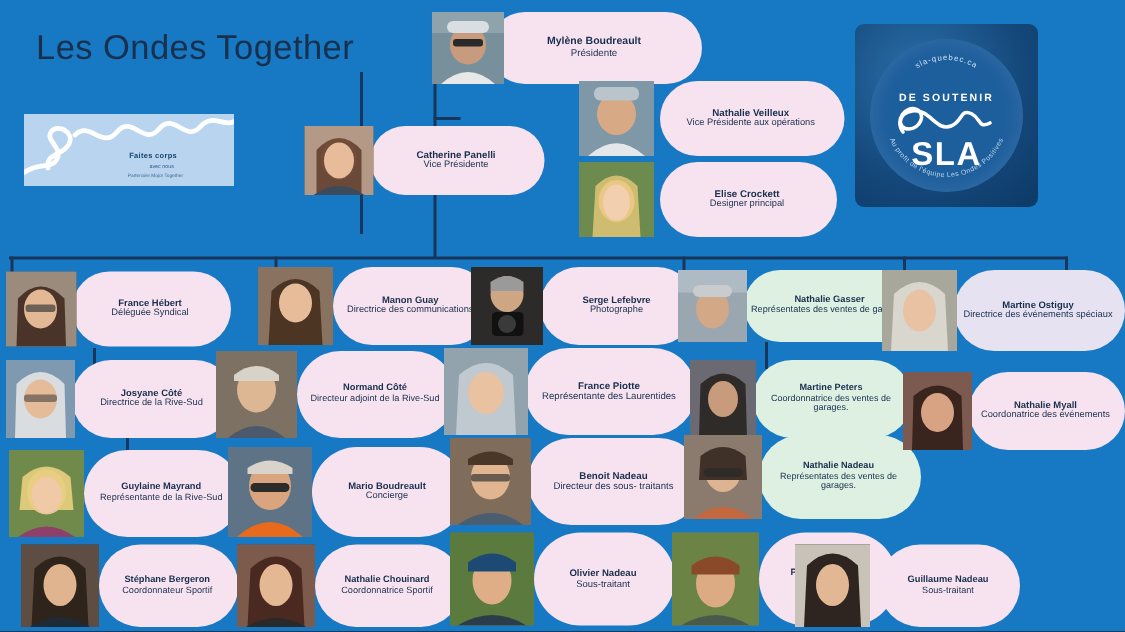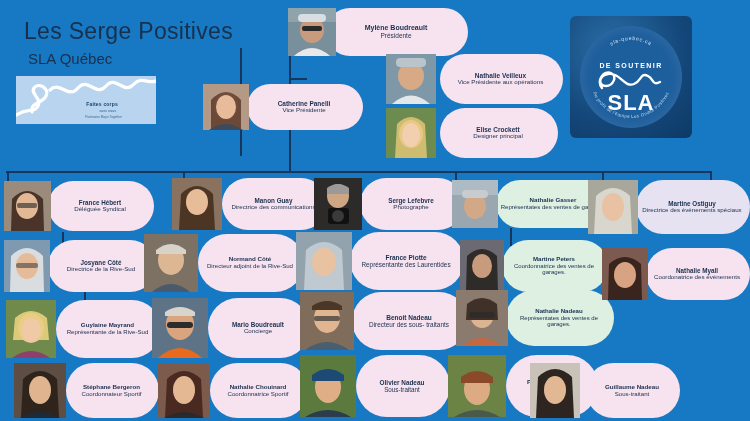--- a/index.html
+++ b/index.html
@@ -108,22 +108,21 @@
     z-index: 3;
     border: 0;
   }
   .node .photo .ph-inner { width: 100%; height: 100%; }
 </style>
 </head>
 <body>
 
 <div id="slide">
 
-  <div id="title-main">Les Serge Positives</div>
-  <div id="title-sub">SLA Québec</div>
+  <div id="title-main">Les Ondes Together</div>
 
   <div id="sponsor-card">
     <svg class="sq" width="140" height="48" viewBox="0 0 140 48">
       <path d="M-4 42 C 10 30, 18 38, 22 30 C 26 22, 14 18, 18 12 C 22 6, 34 12, 30 20 C 26 28, 14 26, 16 36" fill="none" stroke="#ffffff" stroke-width="3.2" stroke-linecap="round"></path>
       <path d="M34 14 C 44 4, 52 24, 62 12 C 72 0, 80 22, 90 10 C 100 -2, 108 20, 118 8 C 126 -1, 134 10, 142 4" fill="none" stroke="#ffffff" stroke-width="3.2" stroke-linecap="round"></path>
     </svg>
     <div class="txt1">Faites corps</div>
     <div class="txt2">avec nous</div>
     <div class="txt3">Partenaire Major Together</div>
   </div>

